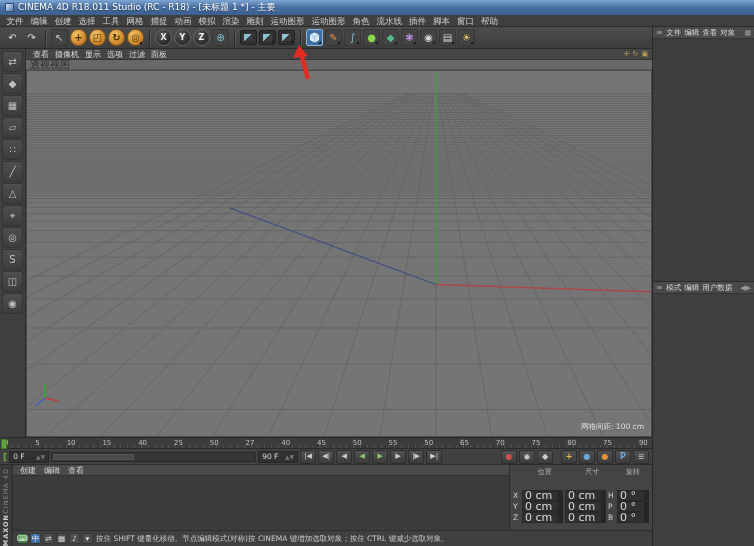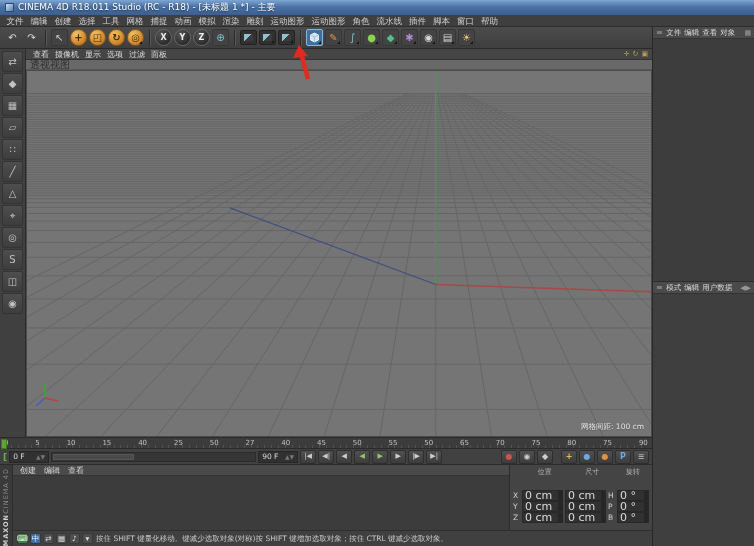--- a/index.html
+++ b/index.html
@@ -505,21 +505,21 @@
           <div class="statusbar">
             <span class="lang-icons">
 
             <span class="li-green">⌨</span>
                 <span class="li-blue">中</span>
                 <span>⇄</span>
                 <span>▦</span>
                 <span>♪</span>
                 <span>▾</span>
               </span>
-            <span class="status-text">按住 SHIFT 键量化移动。键减少选取对象(对称)按 SHIFT 键增加选取对象；按住 CTRL 键减少选取对象。</span>
+            <span class="status-text">按住 SHIFT 键量化移动。节点编辑模式(对称)按 CINEMA 键增加选取对象；按住 CTRL 键减少选取对象。</span>
           </div>
         </div>
       </div>
 
     </div>
 
     <div class="right-panel">
       <div class="rp-header">
         <span class="burger">≡</span>
         <span style="display:flex">

